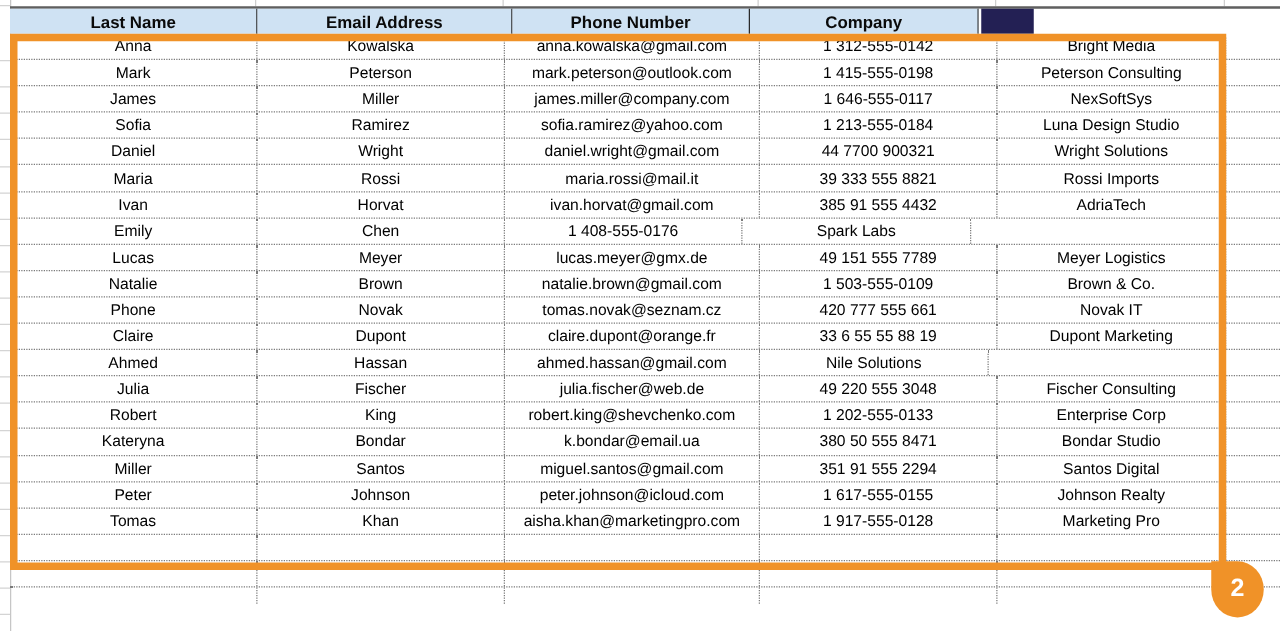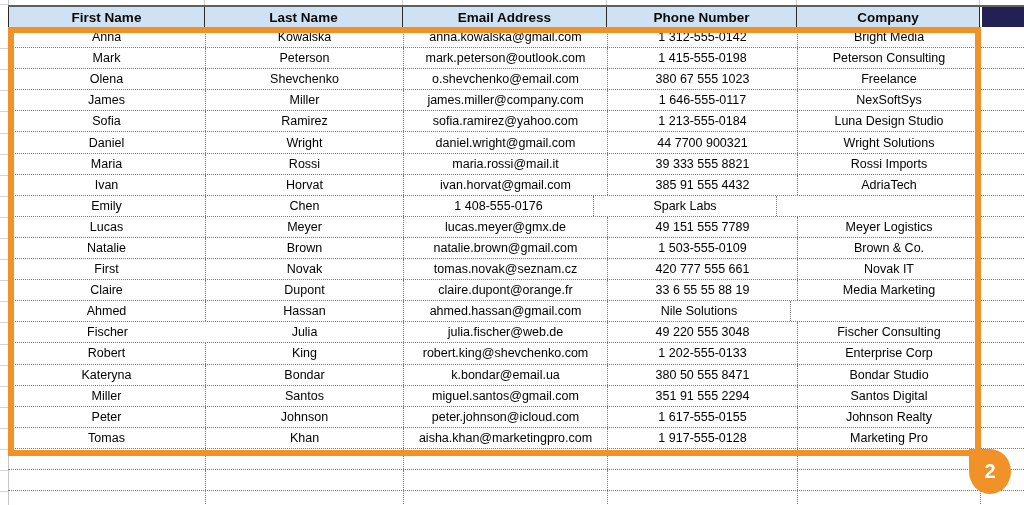--- a/index.html
+++ b/index.html
@@ -84,21 +84,20 @@
       <i class="sl-line" style="top: 491.2px;"></i>
     </div>
 
   <i class="tick" style="left:204px"></i>
   <i class="tick" style="left:402px"></i>
   <i class="tick" style="left:606px"></i>
   <i class="tick" style="left:796px"></i>
   <i class="tick" style="left:979px"></i>
 
   <div class="header-row">
-    <div class="hcell first h0">First Name</div>
     <div class="hcell h1">Last Name</div>
     <div class="hcell h2">Email Address</div>
     <div class="hcell h3">Phone Number</div>
     <div class="hcell h4">Company</div>
     <div class="hgap"></div>
     <div class="hnavy"></div>
   </div>
 
   <div class="body">
       <div class="row">
@@ -111,28 +110,20 @@
       </div>
       <div class="row">
         <div class="cell c0">Mark</div>
         <div class="cell c1">Peterson</div>
         <div class="cell c2">mark.peterson@outlook.com</div>
         <div class="cell c3">1 415-555-0198</div>
         <div class="cell c4">Peterson Consulting</div>
         <div class="cell c5"></div>
       </div>
       <div class="row">
-        <div class="cell c0">Olena</div>
-        <div class="cell c1">Shevchenko</div>
-        <div class="cell c2">o.shevchenko@email.com</div>
-        <div class="cell c3">380 67 555 1023</div>
-        <div class="cell c4">Freelance</div>
-        <div class="cell c5"></div>
-      </div>
-      <div class="row">
         <div class="cell c0">James</div>
         <div class="cell c1">Miller</div>
         <div class="cell c2">james.miller@company.com</div>
         <div class="cell c3">1 646-555-0117</div>
         <div class="cell c4">NexSoftSys</div>
         <div class="cell c5"></div>
       </div>
       <div class="row">
         <div class="cell c0">Sofia</div>
         <div class="cell c1">Ramirez</div>
@@ -182,45 +173,45 @@
       </div>
       <div class="row">
         <div class="cell c0">Natalie</div>
         <div class="cell c1">Brown</div>
         <div class="cell c2">natalie.brown@gmail.com</div>
         <div class="cell c3">1 503-555-0109</div>
         <div class="cell c4">Brown &amp; Co.</div>
         <div class="cell c5"></div>
       </div>
       <div class="row">
-        <div class="cell c0">First</div>
+        <div class="cell c0">Phone</div>
         <div class="cell c1">Novak</div>
         <div class="cell c2">tomas.novak@seznam.cz</div>
         <div class="cell c3">420 777 555 661</div>
         <div class="cell c4">Novak IT</div>
         <div class="cell c5"></div>
       </div>
       <div class="row">
         <div class="cell c0">Claire</div>
         <div class="cell c1">Dupont</div>
         <div class="cell c2">claire.dupont@orange.fr</div>
         <div class="cell c3">33 6 55 55 88 19</div>
-        <div class="cell c4">Media Marketing</div>
+        <div class="cell c4">Dupont Marketing</div>
         <div class="cell c5"></div>
       </div>
       <div class="row">
         <div class="cell c0">Ahmed</div>
         <div class="cell c1">Hassan</div>
         <div class="cell c2">ahmed.hassan@gmail.com</div>
         <div class="cell c4">Nile Solutions</div>
         <div class="cell c5"></div>
       </div>
       <div class="row">
+        <div class="cell c0">Julia</div>
         <div class="cell c1">Fischer</div>
-        <div class="cell c0">Julia</div>
         <div class="cell c2">julia.fischer@web.de</div>
         <div class="cell c3">49 220 555 3048</div>
         <div class="cell c4">Fischer Consulting</div>
         <div class="cell c5"></div>
       </div>
       <div class="row">
         <div class="cell c0">Robert</div>
         <div class="cell c1">King</div>
         <div class="cell c2">robert.king@shevchenko.com</div>
         <div class="cell c3">1 202-555-0133</div>

